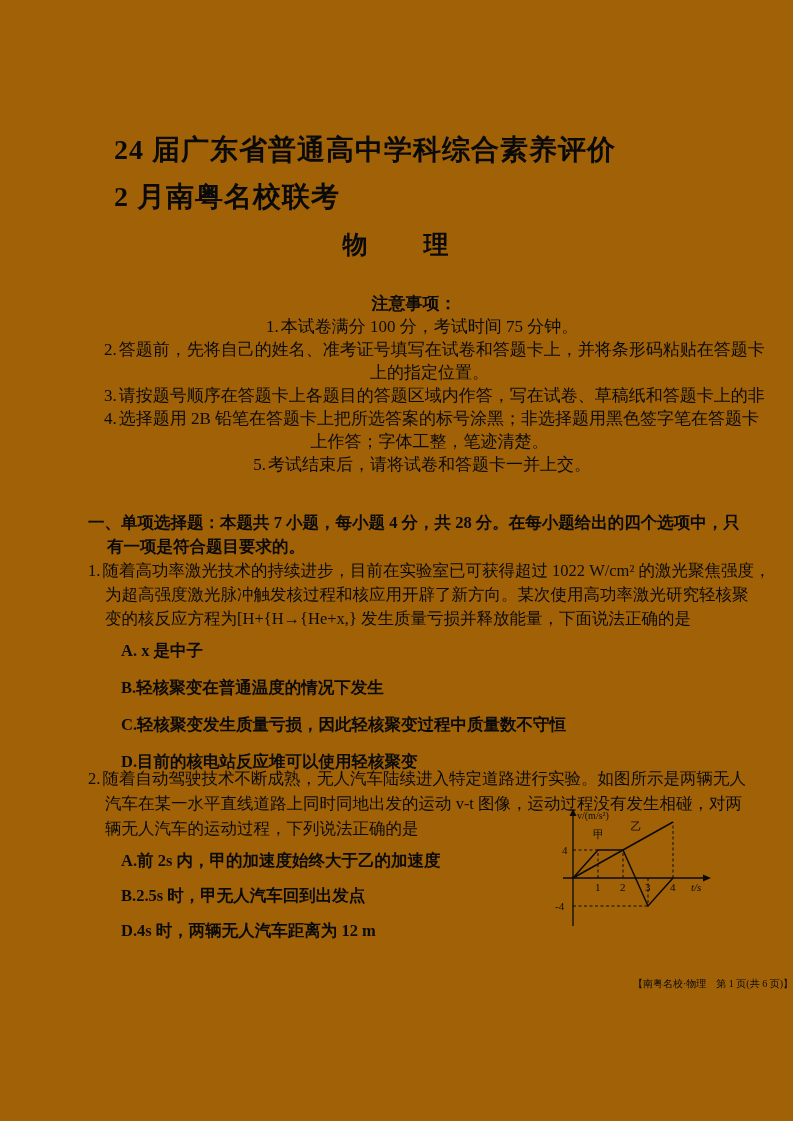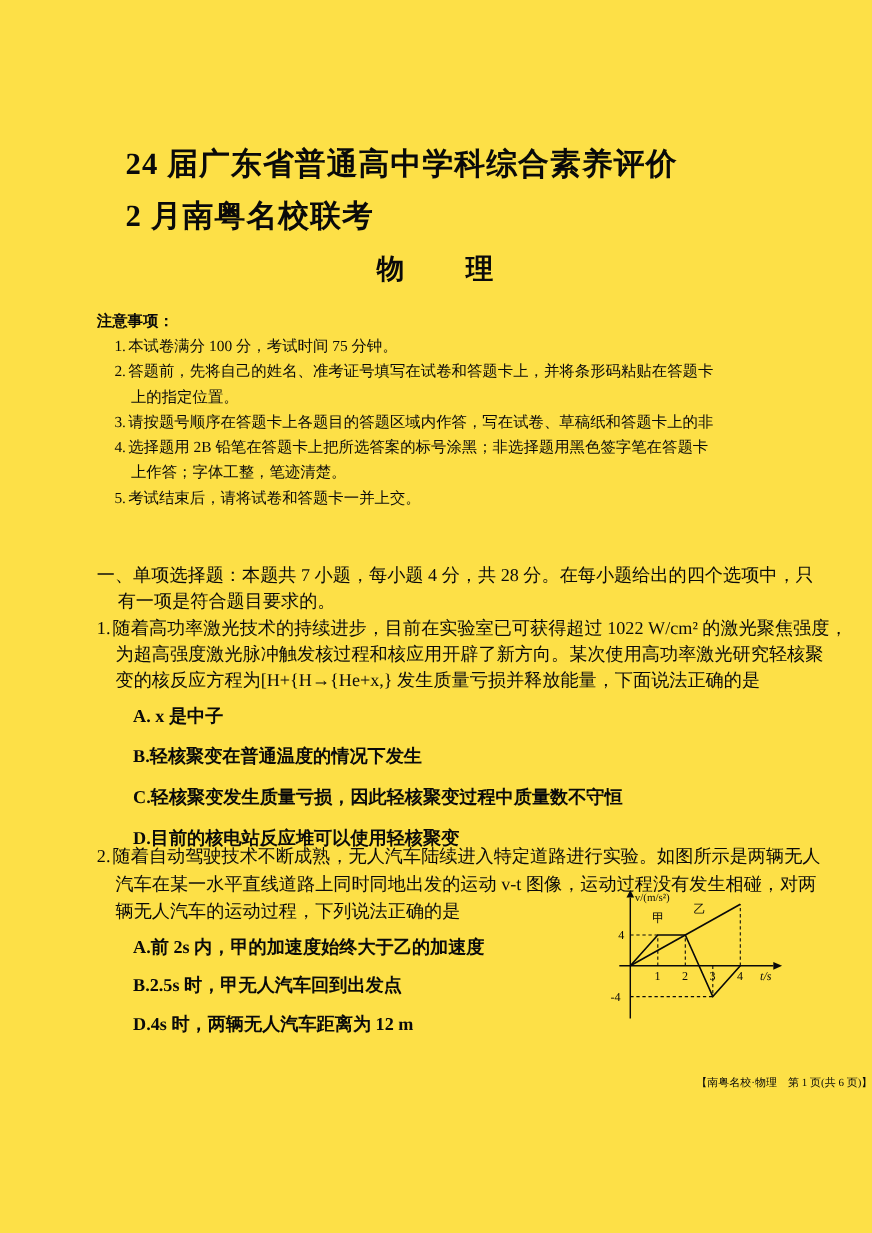--- a/index.html
+++ b/index.html
@@ -1,44 +1,44 @@
 <!DOCTYPE html>
 <html><head>
 <meta charset="utf-8">
 <style>
   html,body{margin:0;padding:0;background:#e8e8e8;}
   .page{
     position:relative;
     width:793px;height:1121px;
     margin:0 auto;
-    background:#fde047;
+    background:#a16207;
     font-family:"Liberation Serif","DejaVu Serif",serif;
     color:#0a0a0a;
     overflow:hidden;
   }
   .title-block{
     position:absolute;left:114px;top:126px;
     font-size:28px;font-weight:700;line-height:47px;letter-spacing:1px;
   }
   .subject{
     position:absolute;left:0;top:228px;width:100%;
     text-align:center;font-size:25px;font-weight:700;letter-spacing:2px;
   }
   .notice{
-    position:absolute;left:88px;top:281px;width:652px;
-    font-size:14px;line-height:23px;
+    position:absolute;left:88px;top:292px;width:652px;
+    font-size:17px;line-height:23px;text-align:center;
   }
   .notice-heading{font-weight:600;}
   .n-line{white-space:nowrap;}
   .n-first{margin-left:16px;}
   .n-cont{margin-left:31px;}
   .num{margin-right:2px;}
   .section{
     position:absolute;left:88px;top:511px;width:660px;
-    font-size:16.5px;line-height:24px;font-weight:400;
+    font-size:16.5px;line-height:24px;font-weight:700;
   }
   .s-cont{margin-left:19px;}
   .question{
     position:absolute;left:88px;width:660px;
     font-size:16.5px;line-height:24px;
   }
   .q1{top:559px;}
   .q2{top:766px;line-height:25px;}
   .q-cont{margin-left:17px;white-space:nowrap;}
   .q-first{white-space:nowrap;}

